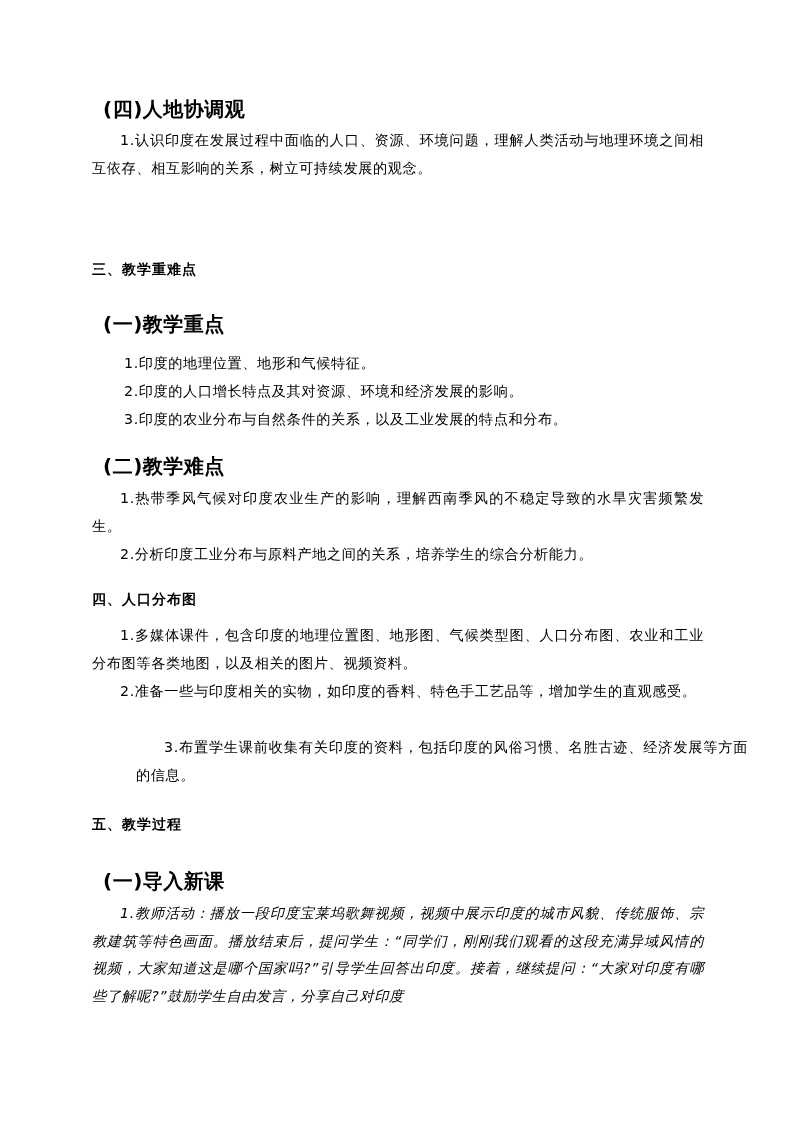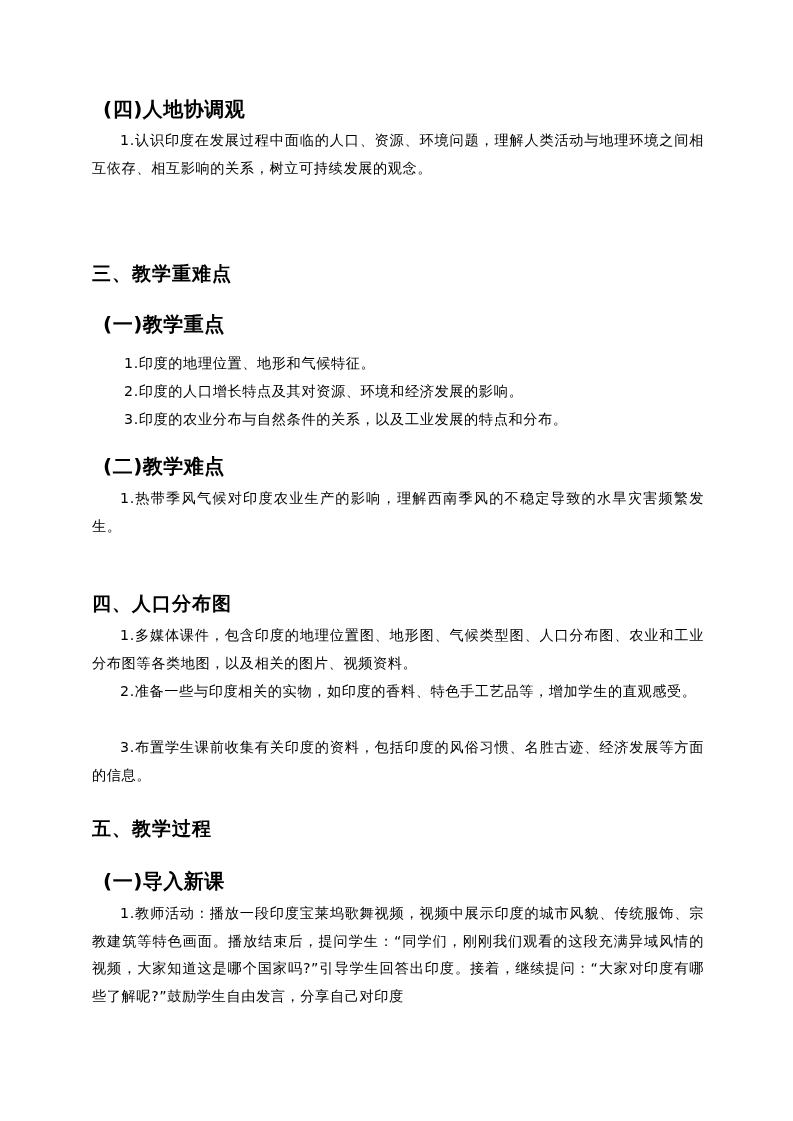--- a/index.html
+++ b/index.html
@@ -1,18 +1,18 @@
 <!DOCTYPE html>
 <html><head>
 <meta charset="utf-8">
 <style>
   html, body { margin: 0; padding: 0; background: #ffffff; }
   body { width: 793px; height: 1121px; position: relative; overflow: hidden; color: #000; font-family: "DejaVu Sans", "Liberation Sans", sans-serif; }
   .page { position: absolute; left: 0; top: 0; width: 793px; height: 996px; }
-  .h2 { position: absolute; left: 92px; font-size: 19px; font-weight: bold; letter-spacing: 1px; white-space: nowrap; }
+  .h2 { position: absolute; left: 92px; font-size: 14px; font-weight: bold; letter-spacing: 1px; white-space: nowrap; }
   .h3 { position: absolute; left: 103px; font-size: 20px; font-weight: bold; letter-spacing: 0.5px; white-space: nowrap; }
   .p { position: absolute; left: 92px; width: 612px; font-size: 14.2px; line-height: 27.5px; text-indent: 28px; text-align: justify; text-align-last: left; letter-spacing: 0.6px; }
   .p.list { left: 124px; text-indent: 0; width: 590px; }
 </style>
 </head>
 <body>
 
 <div class="page">
 
   <div class="h3" style="top:96px;">(四)人地协调观</div>
@@ -20,24 +20,25 @@
 
   <div class="h2" style="top:261px;">三、教学重难点</div>
 
   <div class="h3" style="top:311px;">(一)教学重点</div>
   <div class="p list" style="top:350px;">1.印度的地理位置、地形和气候特征。</div>
   <div class="p list" style="top:378px;">2.印度的人口增长特点及其对资源、环境和经济发展的影响。</div>
   <div class="p list" style="top:406px;">3.印度的农业分布与自然条件的关系，以及工业发展的特点和分布。</div>
 
   <div class="h3" style="top:453px;">(二)教学难点</div>
   <div class="p" style="top:485px;">1.热带季风气候对印度农业生产的影响，理解西南季风的不稳定导致的水旱灾害频繁发生。</div>
+  <div class="p" style="top:541px;">2.分析印度工业分布与原料产地之间的关系，培养学生的综合分析能力。</div>
 
   <div class="h2" style="top:591px;">四、人口分布图</div>
   <div class="p" style="top:622px;">1.多媒体课件，包含印度的地理位置图、地形图、气候类型图、人口分布图、农业和工业分布图等各类地图，以及相关的图片、视频资料。</div>
   <div class="p" style="top:678px;">2.准备一些与印度相关的实物，如印度的香料、特色手工艺品等，增加学生的直观感受。</div>
-  <div class="p" style="top:734px;">3.布置学生课前收集有关印度的资料，包括印度的风俗习惯、名胜古迹、经济发展等方面的信息。</div>
+  <div class="p" style="top:734px;margin-left:44px;">3.布置学生课前收集有关印度的资料，包括印度的风俗习惯、名胜古迹、经济发展等方面的信息。</div>
 
   <div class="h2" style="top:816px;">五、教学过程</div>
 
   <div class="h3" style="top:868px;">(一)导入新课</div>
-  <div class="p" style="top:900px;">1.教师活动：播放一段印度宝莱坞歌舞视频，视频中展示印度的城市风貌、传统服饰、宗教建筑等特色画面。播放结束后，提问学生：“同学们，刚刚我们观看的这段充满异域风情的视频，大家知道这是哪个国家吗?”引导学生回答出印度。接着，继续提问：“大家对印度有哪些了解呢?”鼓励学生自由发言，分享自己对印度</div>
+  <div class="p" style="top:900px;font-style:italic;">1.教师活动：播放一段印度宝莱坞歌舞视频，视频中展示印度的城市风貌、传统服饰、宗教建筑等特色画面。播放结束后，提问学生：“同学们，刚刚我们观看的这段充满异域风情的视频，大家知道这是哪个国家吗?”引导学生回答出印度。接着，继续提问：“大家对印度有哪些了解呢?”鼓励学生自由发言，分享自己对印度</div>
 
 </div>
 
 </body></html>

